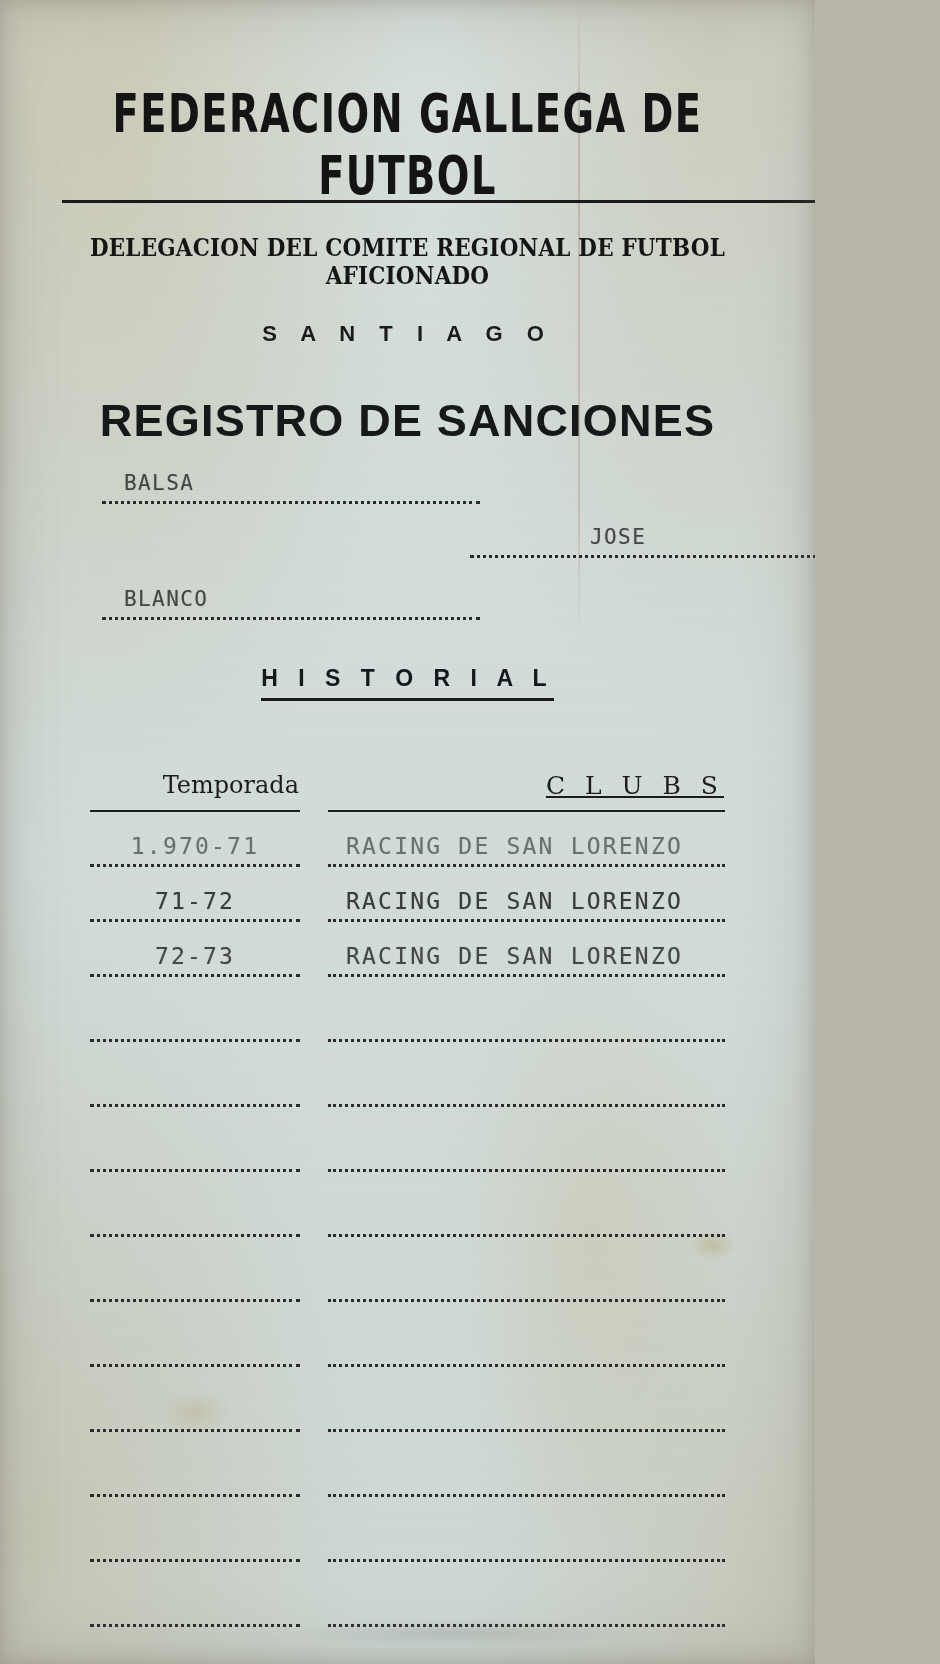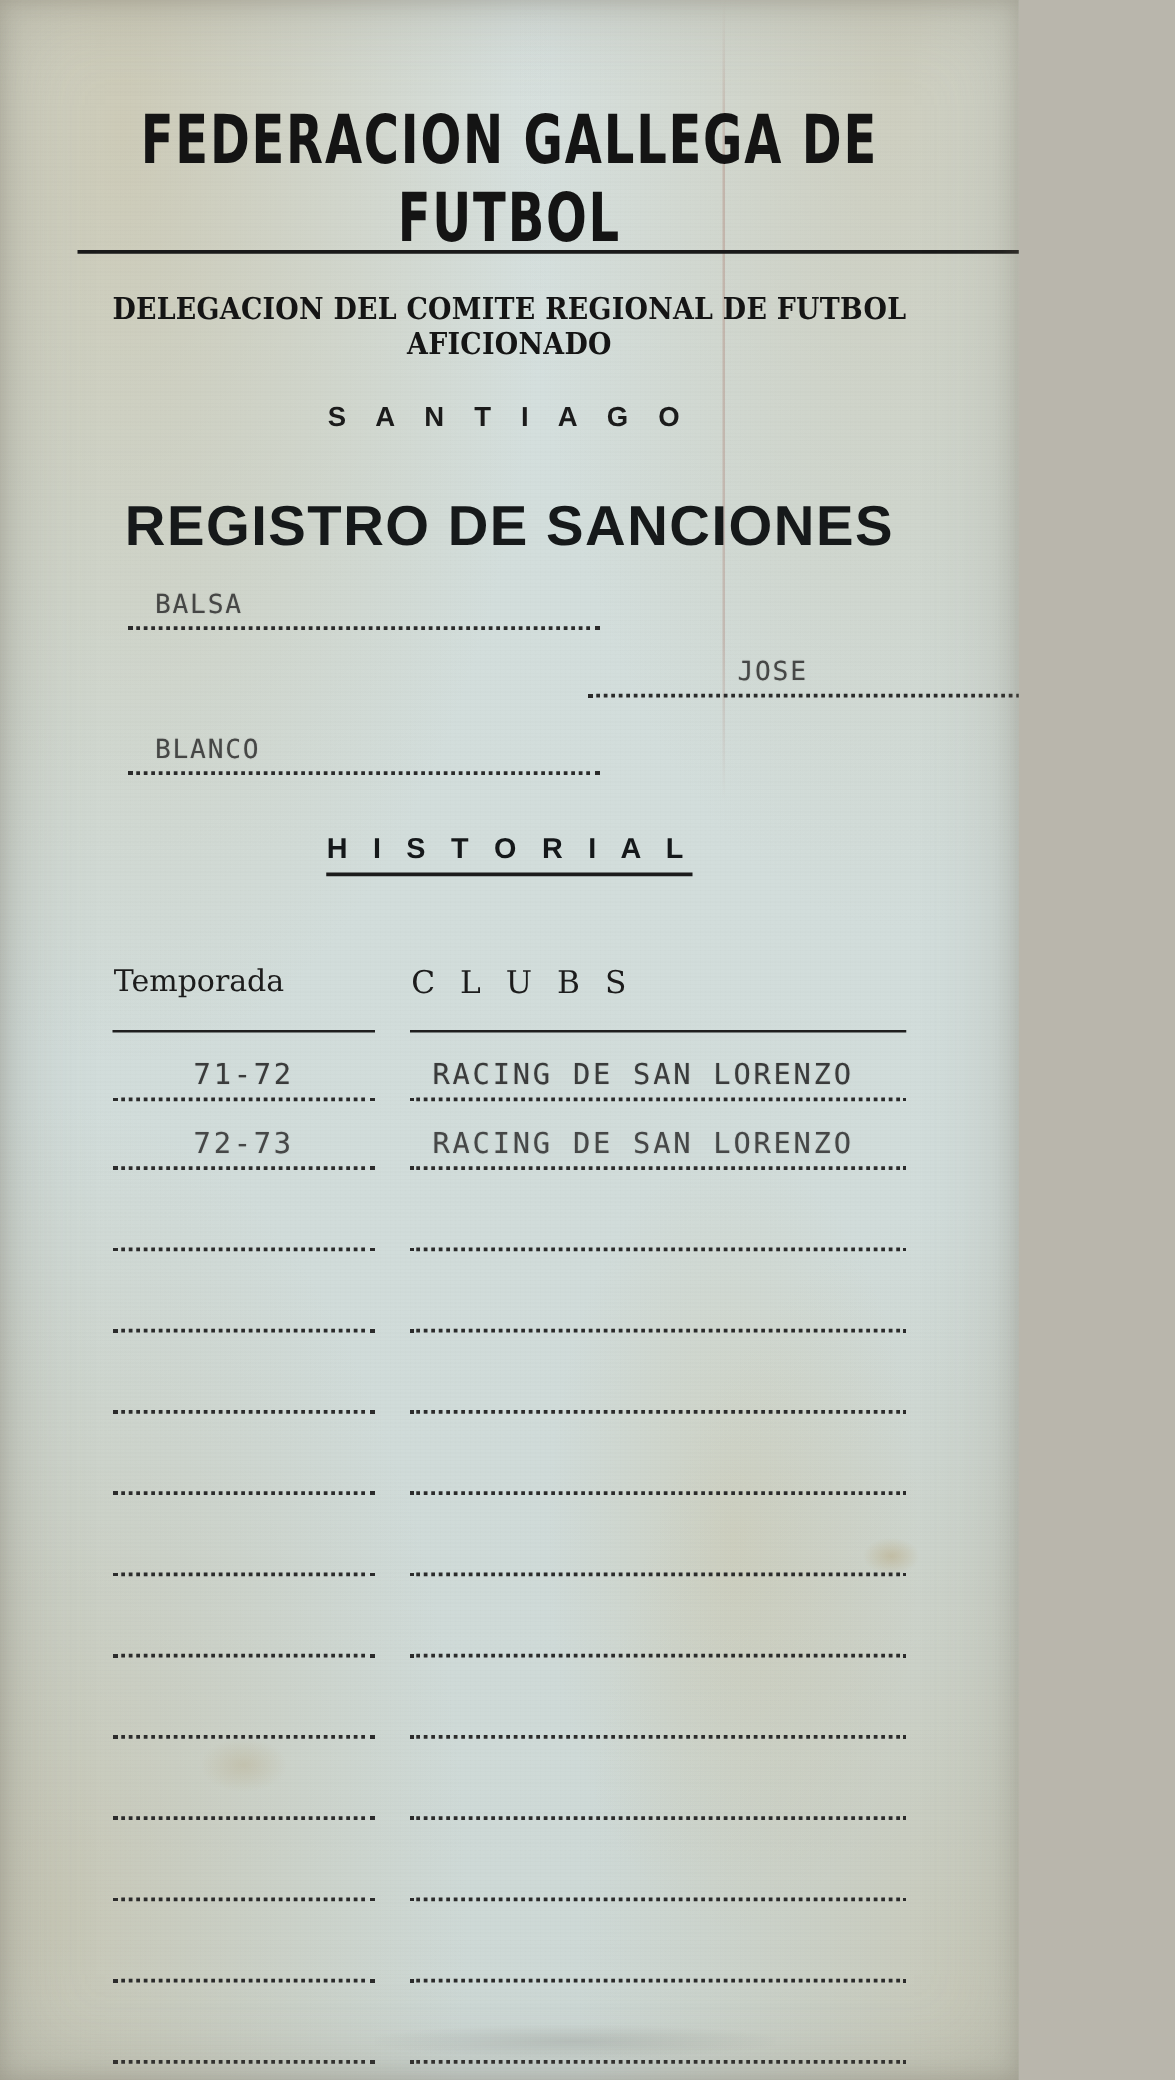--- a/index.html
+++ b/index.html
@@ -152,28 +152,29 @@
     margin-top: 66px;
     border-collapse: separate;
     border-spacing: 28px 0;
   }
   table.historial-table col.c-season { width: 210px; }
   th.head {
     font-family: "DejaVu Serif", serif;
     font-weight: normal;
     font-size: 24px;
     color: #1c1c1c;
-    padding-bottom: 22px;
+    padding-bottom: 8px;
     border-bottom: 2.5px solid #1f1f1f;
-    text-align: left;
+    text-align: right;
     height: 34px;
   }
   th.head.clubs {
     letter-spacing: 6px;
     font-size: 25px;
+    text-decoration: underline;
   }
   td.cell {
     height: 46px;
     vertical-align: bottom;
     padding-bottom: 5px;
     border-bottom: 3px dotted #2b2b2b;
     text-align: center;
   }
   td.cell.left { text-align: left; padding-left: 18px; }
   td.cell .typed {
@@ -253,20 +254,24 @@
           <col class="c-season">
           <col>
         </colgroup>
       <thead>
         <tr>
           <th class="head">Temporada</th>
           <th class="head clubs">C L U B S</th>
         </tr>
       </thead>
       <tbody>
+          <tr class="row-1">
+            <td class="cell"><span class="typed">1.970-71</span></td>
+            <td class="cell left"><span class="typed">RACING DE SAN LORENZO</span></td>
+          </tr>
           <tr class="row-2">
             <td class="cell"><span class="typed">71-72</span></td>
             <td class="cell left"><span class="typed">RACING DE SAN LORENZO</span></td>
           </tr>
           <tr class="row-3">
             <td class="cell"><span class="typed">72-73</span></td>
             <td class="cell left"><span class="typed">RACING DE SAN LORENZO</span></td>
           </tr>
           <tr class="blank">
             <td class="cell"><span class="typed"></span></td>

